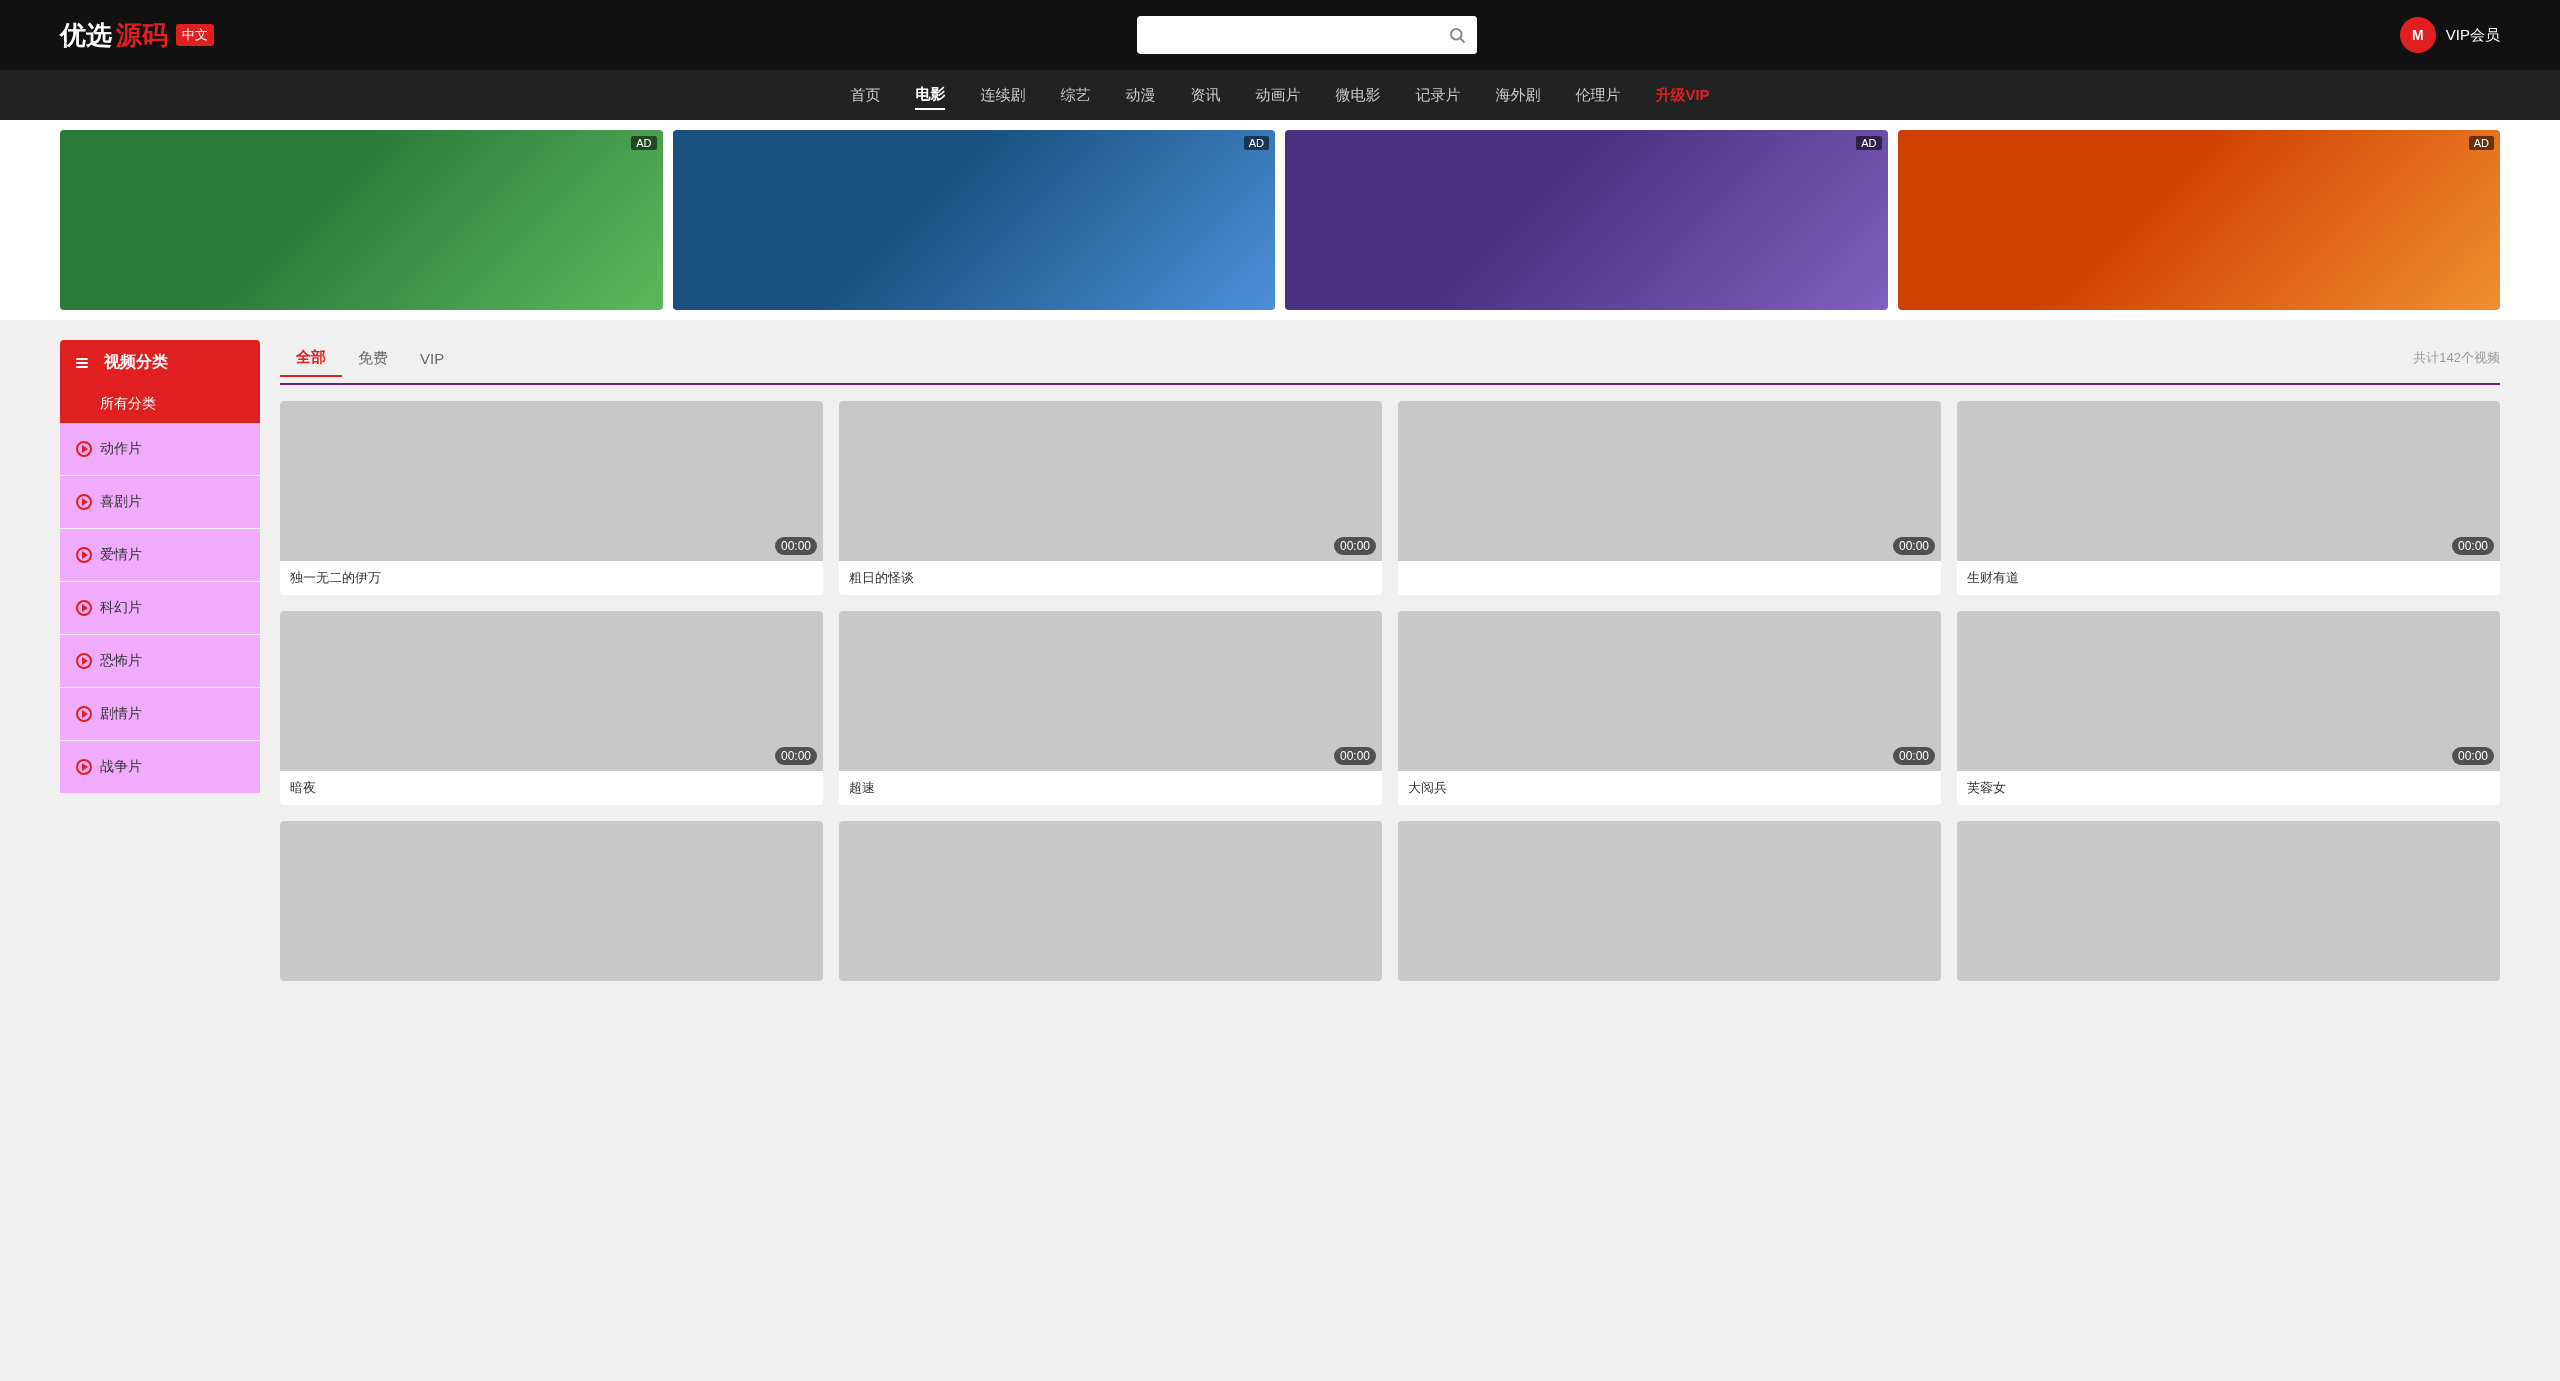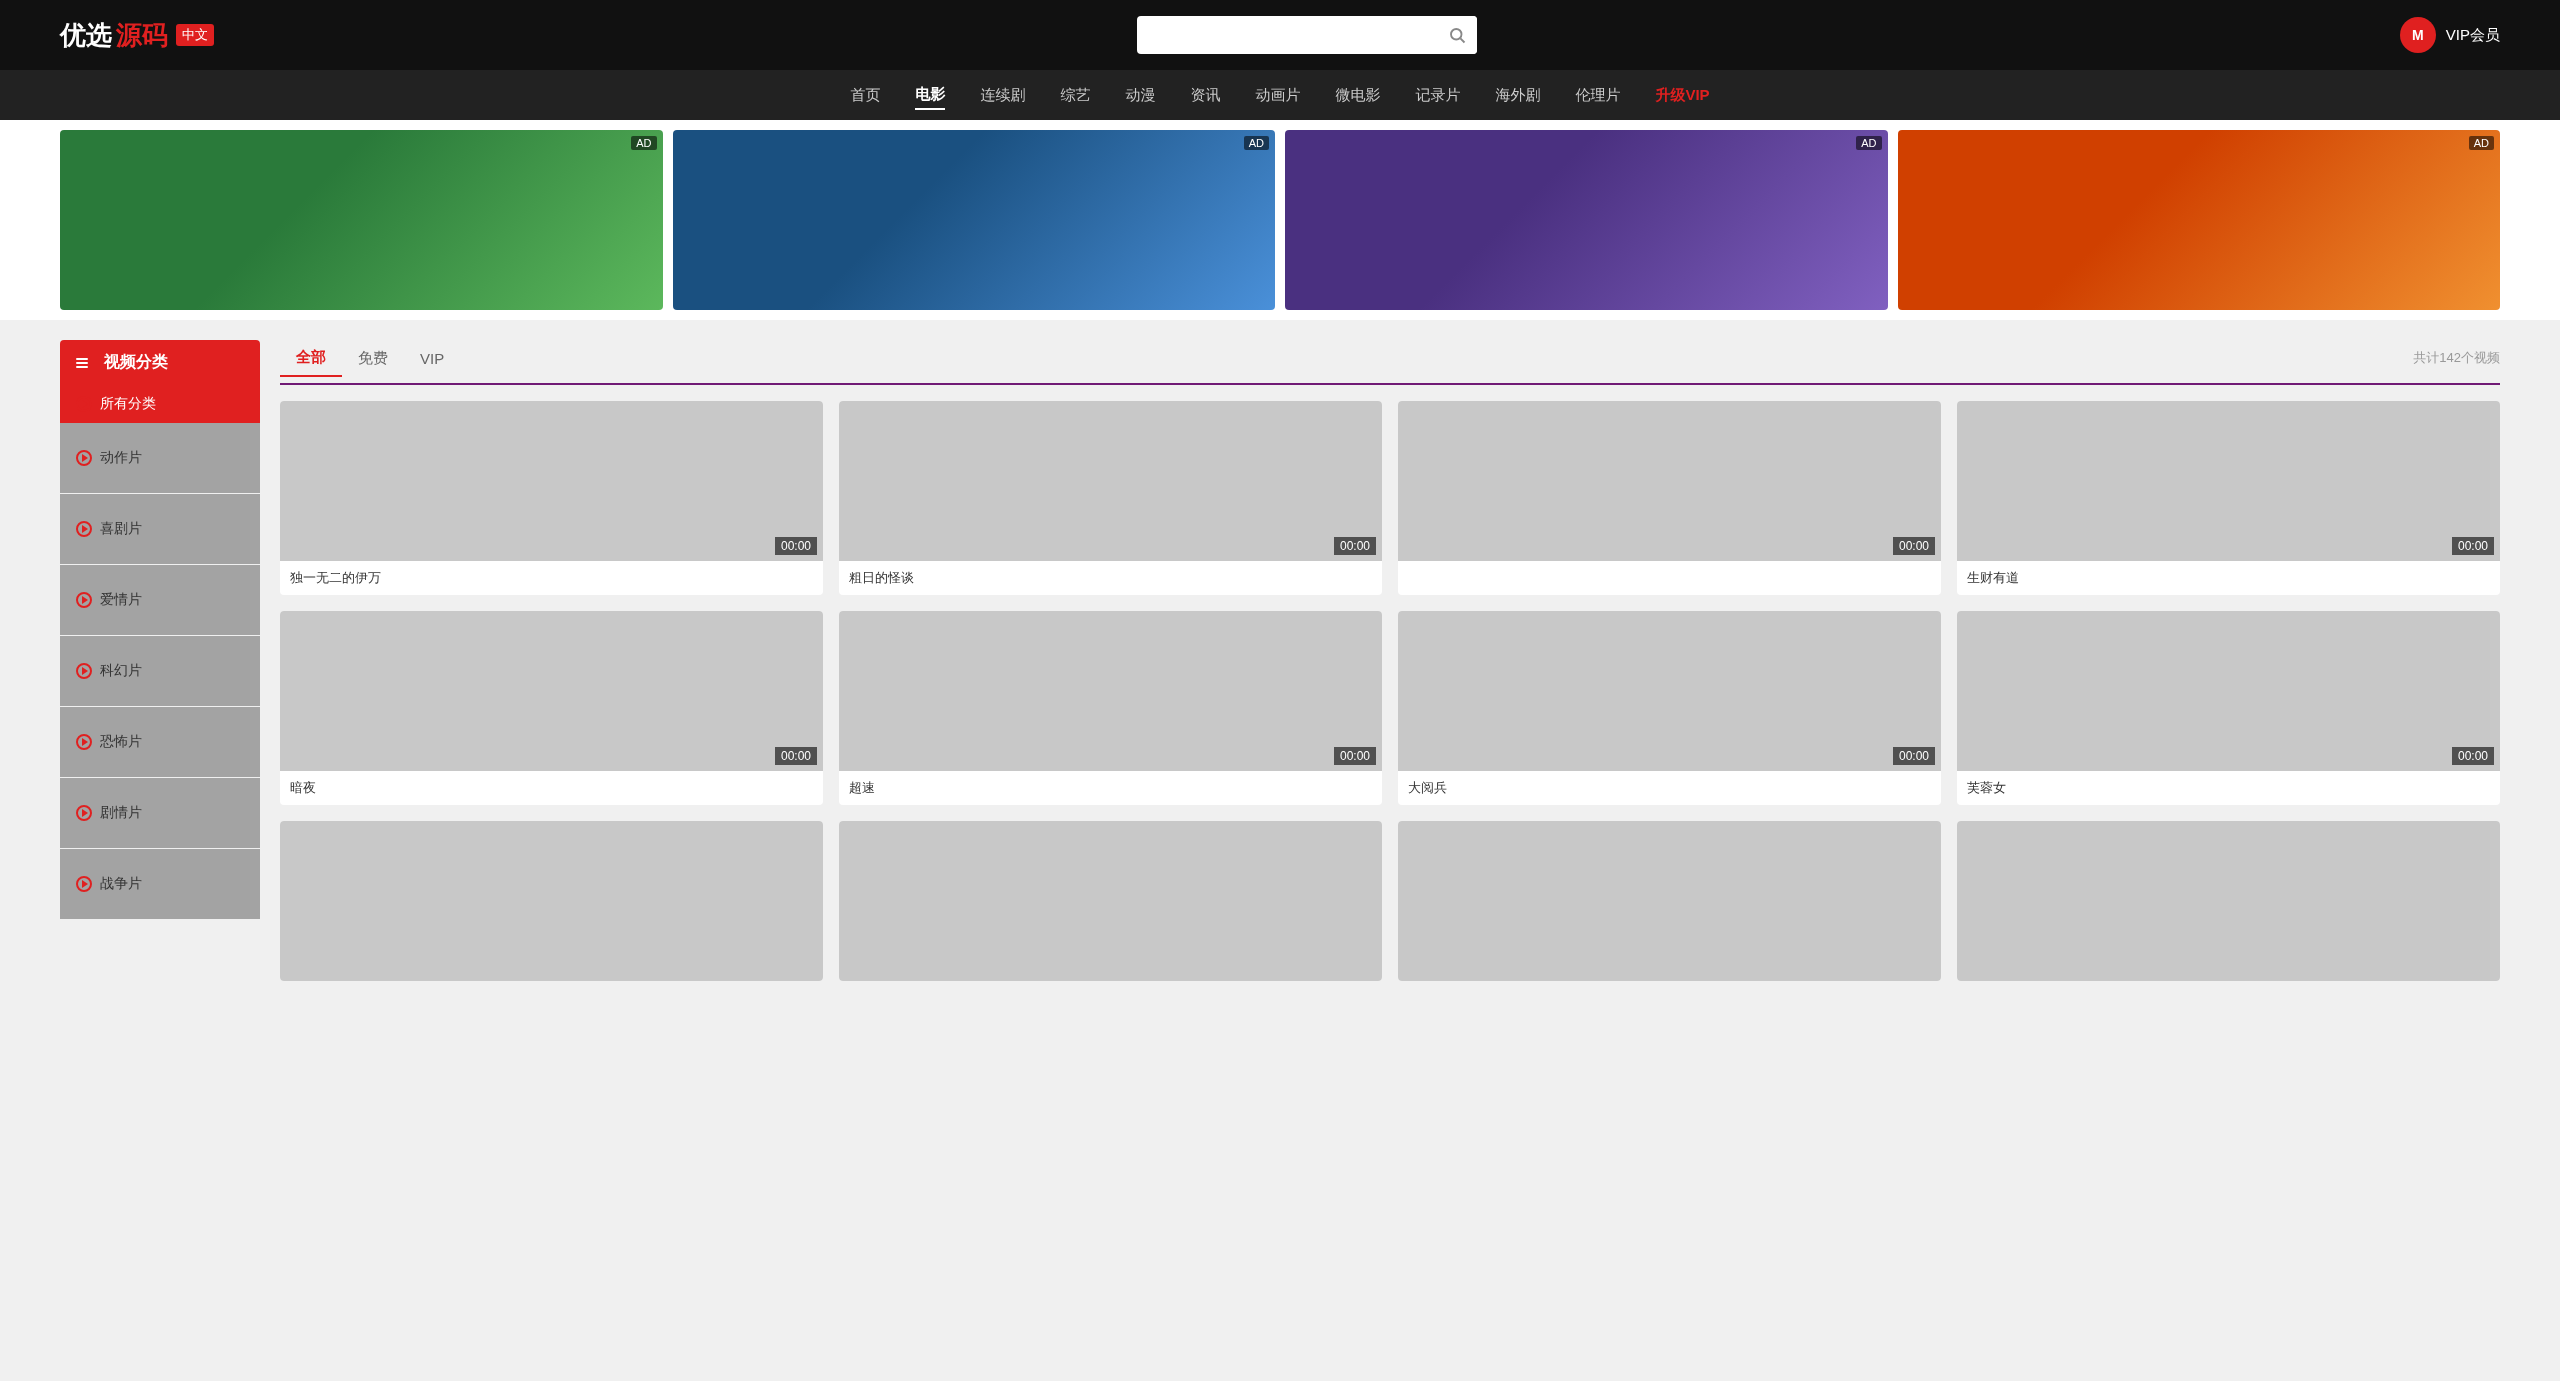--- a/index.html
+++ b/index.html
@@ -153,24 +153,24 @@
       background: #e02020;
       color: #fff;
       font-size: 14px;
       padding: 10px 16px;
       display: flex;
       align-items: center;
       gap: 8px;
       cursor: pointer;
     }
     .sidebar-item {
-      background: #a3a3a3;
+      background: #f0abfc;
       color: #333;
       font-size: 14px;
-      padding: 26px 16px;
+      padding: 17px 16px;
       display: flex;
       align-items: center;
       gap: 8px;
       cursor: pointer;
       border-bottom: 1px solid #f0f0f0;
     }
     .sidebar-icon {
       width: 16px;
       height: 16px;
       border-radius: 50%;
@@ -231,21 +231,21 @@
       position: relative;
     }
     .video-duration {
       position: absolute;
       bottom: 6px;
       right: 6px;
       background: rgba(0,0,0,0.6);
       color: #fff;
       font-size: 12px;
       padding: 2px 6px;
-      border-radius: 0;
+      border-radius: 9px;
     }
     .video-title {
       padding: 8px 10px;
       font-size: 13px;
       color: #333;
       white-space: nowrap;
       overflow: hidden;
       text-overflow: ellipsis;
     }
 

